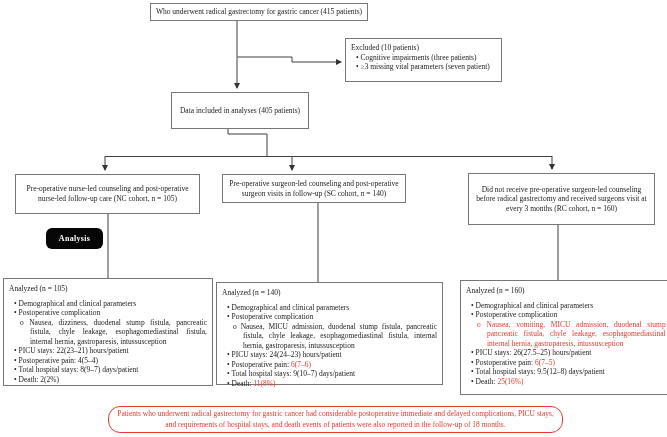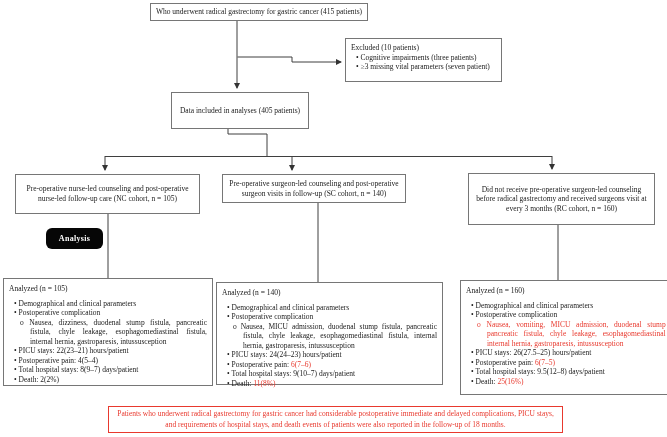--- a/index.html
+++ b/index.html
@@ -29,21 +29,21 @@
   .analyzed{padding:5px 5px 4px 5px;}
   #analyzed-0{left:3px;top:278px;width:210px;height:108px;}
   #analyzed-1{left:216px;top:282px;width:227px;height:103px;}
   #analyzed-2{left:460px;top:280px;width:238px;height:115px;}
   .an-title{margin-bottom:5px;}
   .li{padding-left:13px;text-indent:-8px;font-family:Liberation Serif, serif;}
   .sub{margin-left:21px;text-indent:-10px;text-align:justify;}
   .red{color:var(--red);}
   #note-box{
     left:108px;top:406px;width:455px;height:27px;
-    border-color:var(--red);color:var(--red);padding:2px 8px;line-height:1.35;
+    border-color:var(--red);color:var(--red);padding:2px 8px;line-height:1.35;border-radius:12px;
   }
 </style>
 </head>
 <body>
 
 <div id="canvas">
 
   <svg class="connectors" width="667" height="437">
     <defs>
       <marker id="ah" markerWidth="7" markerHeight="7" refX="5" refY="3" orient="auto">

